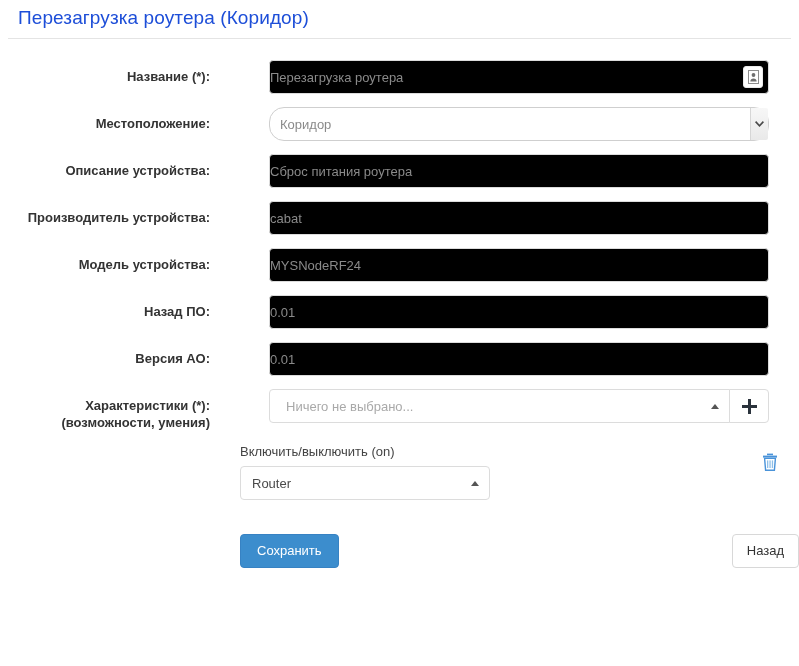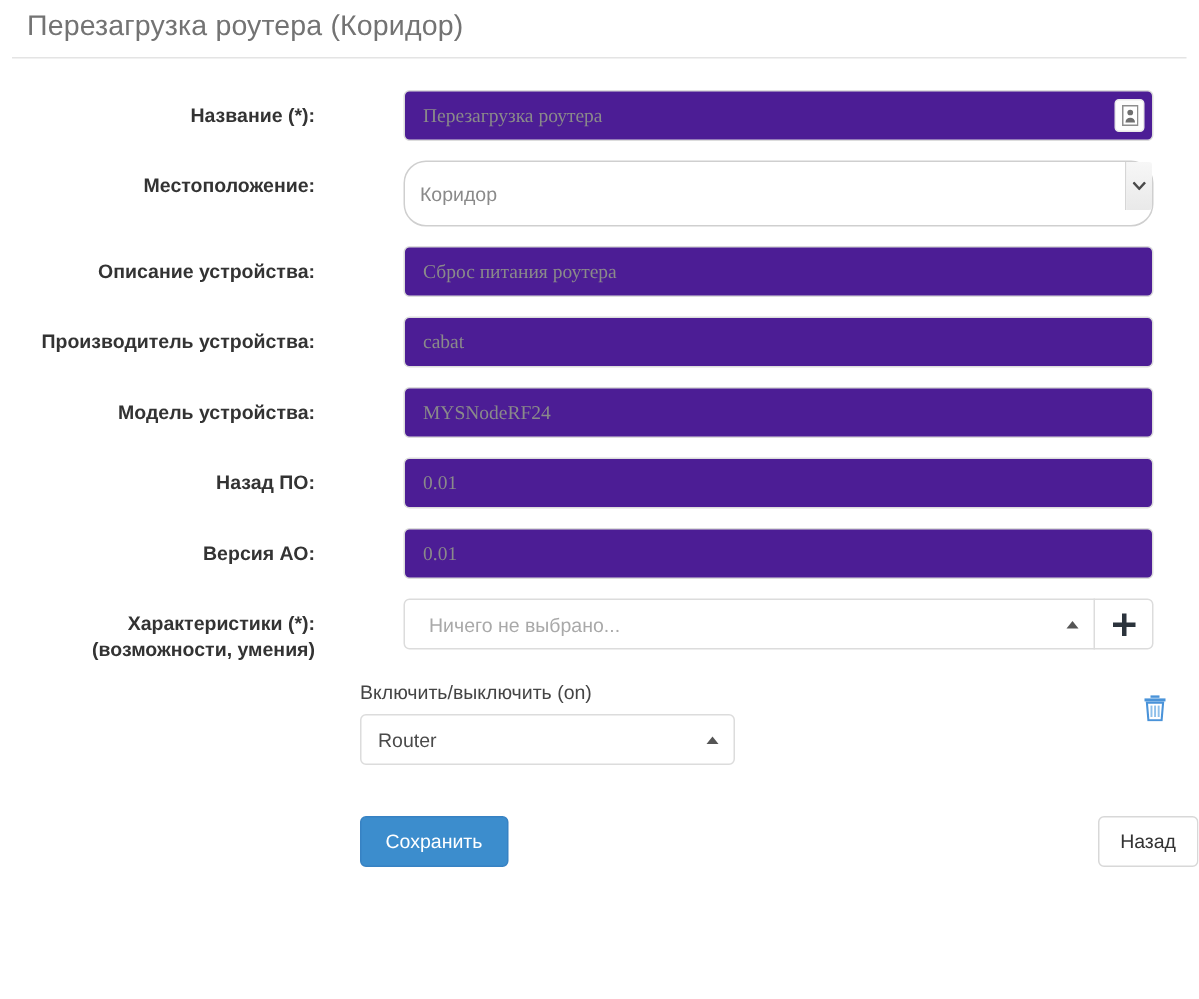--- a/index.html
+++ b/index.html
@@ -17,21 +17,21 @@
 
   
   .page-header {
     padding: 6px 0 8px 10px;
     margin: 0 8px 0 8px;
     border-bottom: 1px solid #e4e4e4;
   }
   .page-title {
     font-size: 19px;
     font-weight: 400;
-    color: #737373;
+    color: #1d4ed8;
     letter-spacing: 0.1px;
     line-height: 24px;
     white-space: nowrap;
   }
 
   
   .form {
     padding-top: 21px;
   }
   .form-row {
@@ -57,23 +57,23 @@
     flex: 0 0 500px;
     width: 500px;
     position: relative;
   }
 
   .txt {
     width: 100%;
     height: 34px;
     border: 1px solid #dcdcdc;
     border-radius: 4px;
-    background: #4c1d95;
-    padding: 6px 12px;
-    font-family: Liberation Serif, serif;
+    background: #000000;
+    padding: 6px 0;
+    font-family: Liberation Sans, sans-serif;
     font-size: 13px;
     color: #8a8a8a;
     outline: none;
   }
   .txt::placeholder { color: #999999; }
 
   
   .with-glyph { position: relative; }
   .cred-glyph {
     position: absolute;
@@ -123,21 +123,21 @@
     border-right: 4px solid transparent;
     border-bottom: 5px solid #555555;
     margin-left: 6px;
   }
 
   .bulb { flex: 0 0 18px; margin-right: 9px; display:block; }
 
   
   .native-select {
     width: 100%;
-    height: 44px;
+    height: 34px;
     border: 1px solid #cfcfcf;
     border-radius: 15px;
     background: #ffffff;
     font-family: "Liberation Sans", sans-serif;
     font-size: 13px;
     color: #8a8a8a;
     padding: 6px 10px;
     -webkit-appearance: none;
     appearance: none;
     outline: none;

